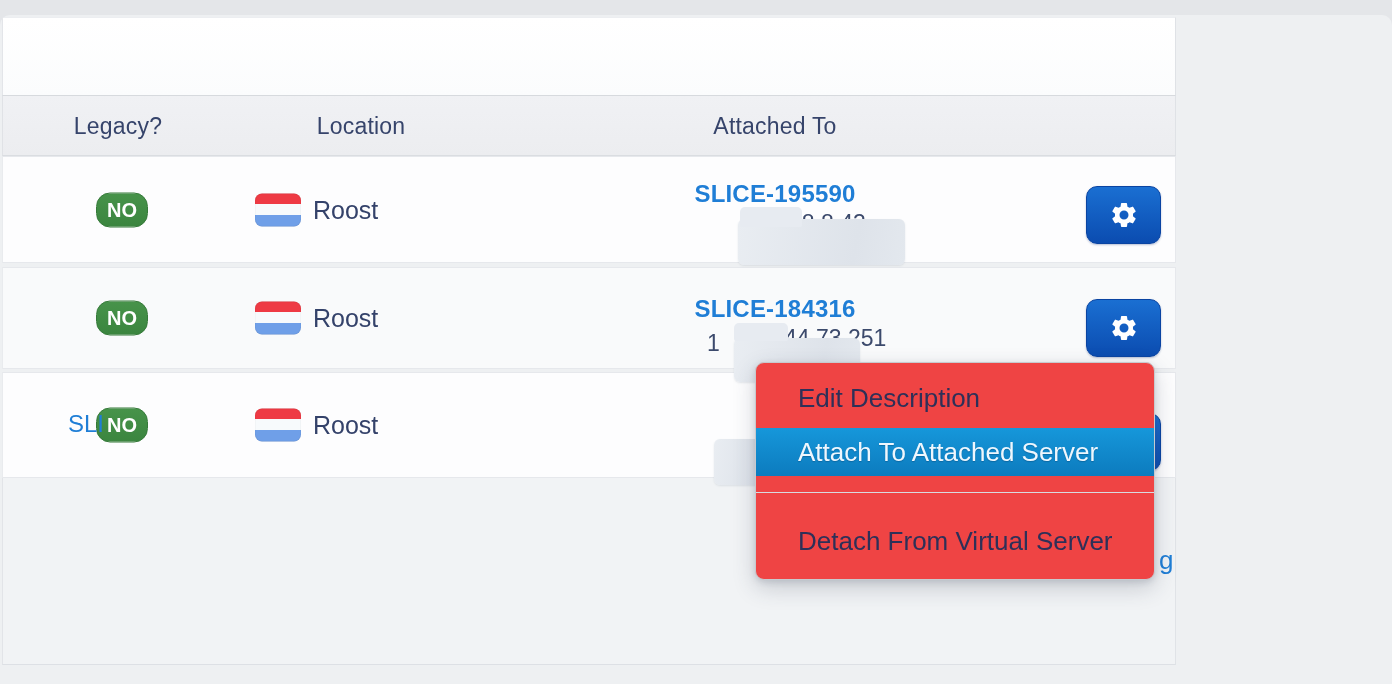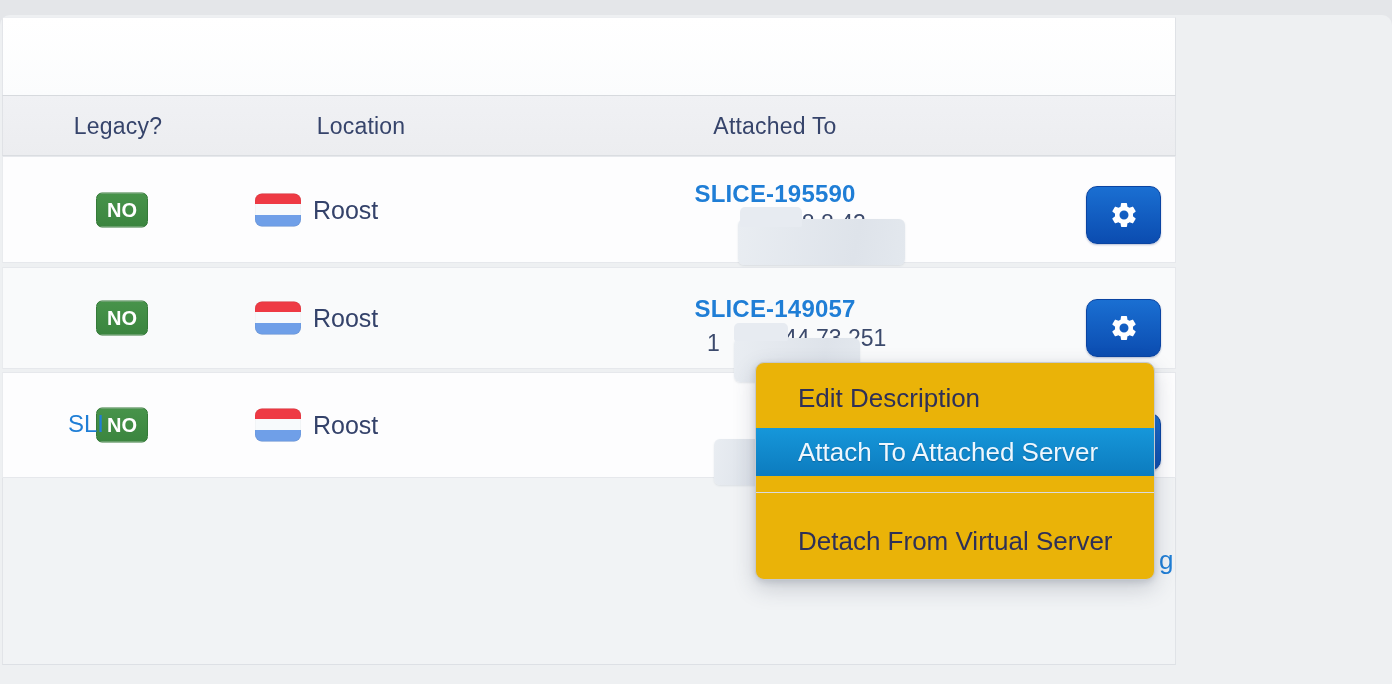--- a/index.html
+++ b/index.html
@@ -44,21 +44,21 @@
     background:#f1f3f5;
     border-left:1px solid #e2e4e8; border-right:1px solid #e0e3e7;
     border-bottom:1px solid #dde0e5;
   }
 
   
   .badge-no{
     position:absolute; left:93px; top:50%; transform:translateY(-50%);
     min-width:47px; height:35px; line-height:33px; padding:0 10px;
     background:linear-gradient(180deg,#47934a,#3b853f);
-    border:1px solid #357a39; border-radius:6px;
+    border:1px solid #357a39; border-radius:14px;
     color:#ffffff; font-weight:bold; font-size:20px; text-align:center;
   }
   .flag{
     position:absolute; left:252px; top:50%; transform:translateY(-50%);
     width:46px; height:33px; border-radius:7px;
     background:linear-gradient(180deg,#ee3a44 0%,#ee3a44 33%,#f7fafc 33%,#f7fafc 66%,#6f9fe8 66%,#6f9fe8 100%);
     box-shadow: inset 0 0 1px rgba(0,0,0,.25);
   }
   .loc-label{
     position:absolute; left:310px; top:50%; transform:translateY(-50%);
@@ -91,21 +91,21 @@
     border:1px solid #0a44a2; border-radius:11px;
     display:flex; align-items:center; justify-content:center;
     cursor:pointer; box-shadow:0 1px 2px rgba(20,50,120,.3);
   }
   .r1 .gear-btn{ top:29px; } .r2 .gear-btn{ top:31px; } .r3 .gear-btn{ top:40px; z-index:1; }
   .gear-btn svg{ width:30px; height:30px; fill:#ffffff; }
 
   
   .ctx-menu{
     position:absolute; left:755px; top:347px; width:400px; z-index:10;
-    background:#eab308; border:1px solid #c7cace; border-radius:9px;
+    background:#ef4444; border:1px solid #c7cace; border-radius:9px;
     box-shadow:0 8px 22px rgba(50,60,80,.22), 0 2px 6px rgba(50,60,80,.15);
     padding-top:6px; overflow:hidden;
   }
   .ctx-item{
     font-size:26px; color:#2e3058; padding-left:42px; cursor:pointer;
     display:flex; align-items:center;
   }
   .ctx-item.first{ height:59px; }
   .ctx-item.hl{
     height:48px; color:#eef7fe;
@@ -151,21 +151,21 @@
           </svg>
       </span>
     </button>
   </div>
 
   <div class="trow r2">
     <span class="badge-no">NO</span>
     <span class="flag"></span>
     <span class="loc-label">Roost</span>
     <div class="attached">
-      <a class="slice-link">SLICE-149057</a>
+      <a class="slice-link">SLICE-184316</a>
     </div>
     <span class="ip-text" style="left:704px; top:62px;">1</span>
     <span class="ip-text" style="left:781px; top:57px;">44.73.251</span>
     <span class="blob" style="left:731px; top:70px; width:126px; height:44px;"></span>
     <span class="blob bump" style="left:731px; top:55px; width:54px; height:18px;"></span>
     <button class="gear-btn">
       <span style="display:flex;">
         <svg viewBox="0 0 24 24">
             <path d="M19.14 12.94c.04-.3.06-.61.06-.94 0-.32-.02-.64-.07-.94l2.03-1.58a.49.49 0 0 0 .12-.61l-1.92-3.32a.49.49 0 0 0-.59-.22l-2.39.96c-.5-.38-1.03-.7-1.62-.94l-.36-2.54a.48.48 0 0 0-.48-.41h-3.84c-.24 0-.43.17-.47.41L9.25 5.35c-.59.24-1.13.57-1.62.94l-2.39-.96a.49.49 0 0 0-.59.22L2.74 8.87c-.12.21-.08.47.12.61l2.03 1.58c-.05.3-.09.63-.09.94s.02.64.07.94l-2.03 1.58a.49.49 0 0 0-.12.61l1.92 3.32c.12.22.37.29.59.22l2.39-.96c.5.38 1.03.7 1.62.94l.36 2.54c.05.24.24.41.48.41h3.84c.24 0 .44-.17.47-.41l.36-2.54c.59-.24 1.13-.56 1.62-.94l2.39.96c.22.08.47 0 .59-.22l1.92-3.32a.49.49 0 0 0-.12-.61l-2.01-1.58zM12 15.6A3.6 3.6 0 1 1 12 8.4a3.6 3.6 0 0 1 0 7.2z"></path>
           </svg>

